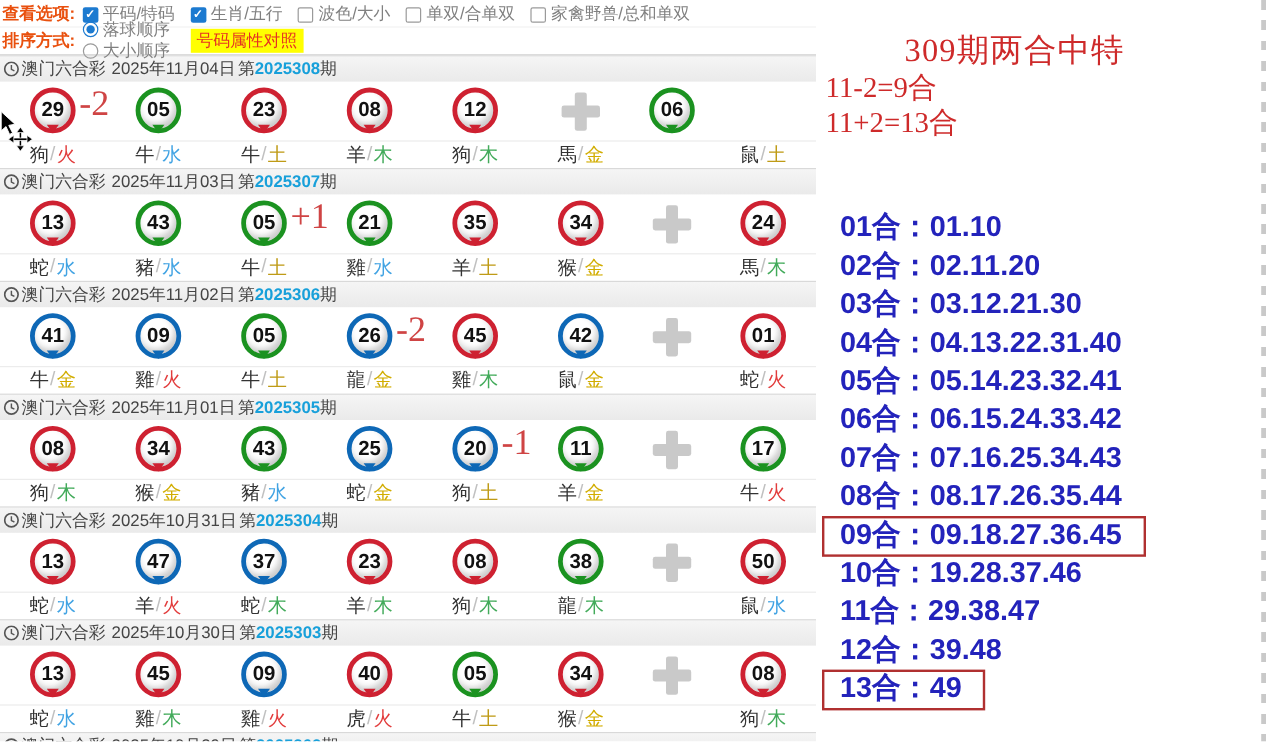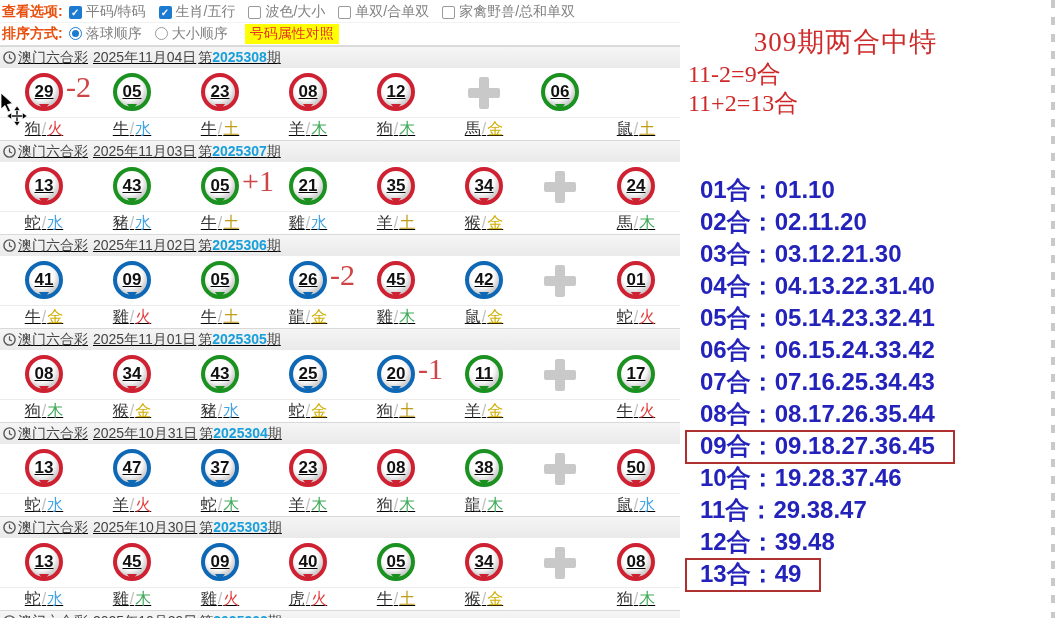--- a/index.html
+++ b/index.html
@@ -19,21 +19,21 @@
   .cb.on { background:var(--checkbox-blue); color:#fff; font-size:10px; font-weight:bold; }
   .cb.off { background:#fff; border:1px solid #9a9a9a; }
   .rd { width:13px; height:13px; border-radius:50%; margin-right:4px; position:relative; }
   .rd.on { border:1px solid var(--checkbox-blue); }
   .rd.on::after { content:''; position:absolute; left:2px; top:2px; width:7px; height:7px;
                   border-radius:50%; background:var(--checkbox-blue); }
   .rd.off { border:1px solid #9a9a9a; }
   .compare-btn { background:var(--button-bg); color:var(--button-text); font-weight:normal;
                  font-size:14px; padding:1px 5px; border:none; margin-left:4px; cursor:pointer; }
 
-  .draw-block { height:94px;text-decoration:underline; }
+  .draw-block { height:94px; }
   .row-header { height:22px; background:linear-gradient(#f5f5f5,#eaeaea); border-top:1px solid #d9d9d9;
                 display:flex; align-items:center; font-size:14px; color:#444; padding-left:3px; }
   .site-icon { display:inline-flex; margin-right:2px; }
   .row-header .date { margin-left:5px; }
   .issue-wrap { margin-left:2px; }
   .issue-num { font-weight:bold; color:var(--issue-blue); }
 
   .ball-row { height:49px; display:grid; grid-template-columns:repeat(6,88px) 64px 88px; }
   .ball-cell { display:flex; align-items:flex-start; justify-content:center; padding-top:5px; position:relative; }
   .ball { width:38px; height:38px; border-radius:50%; background:radial-gradient(circle at 35% 28%, #ffffff 52%, #ececec);
@@ -106,21 +106,21 @@
             <span>单双/合单双</span>
           </span>
           <span class="opt">
             <span class="cb off"></span>
             <span>家禽野兽/总和单双</span>
           </span>
         </span>
     </div>
     <div class="tb-line">
       <span class="tb-label">排序方式:</span>
-      <span style="display:flex;">
+      <span style="display:flex;flex-direction:column;">
           <span class="opt">
             <span class="rd on"></span>
             <span>落球顺序</span>
           </span>
           <span class="opt">
             <span class="rd off"></span>
             <span>大小顺序</span>
           </span>
         </span>
       <button class="compare-btn">号码属性对照</button>

